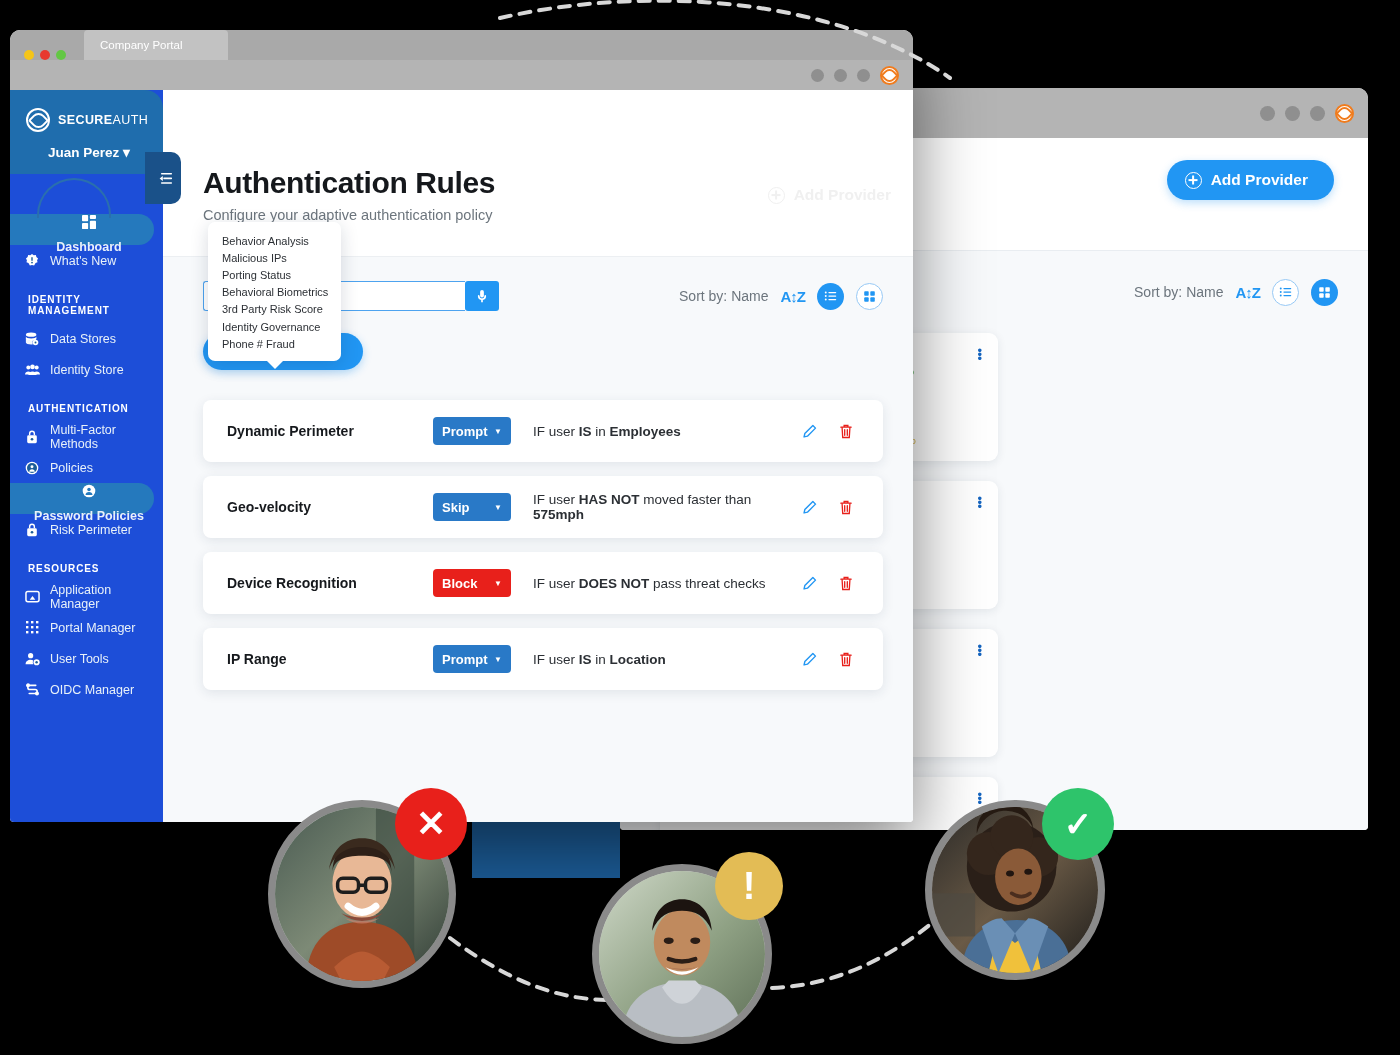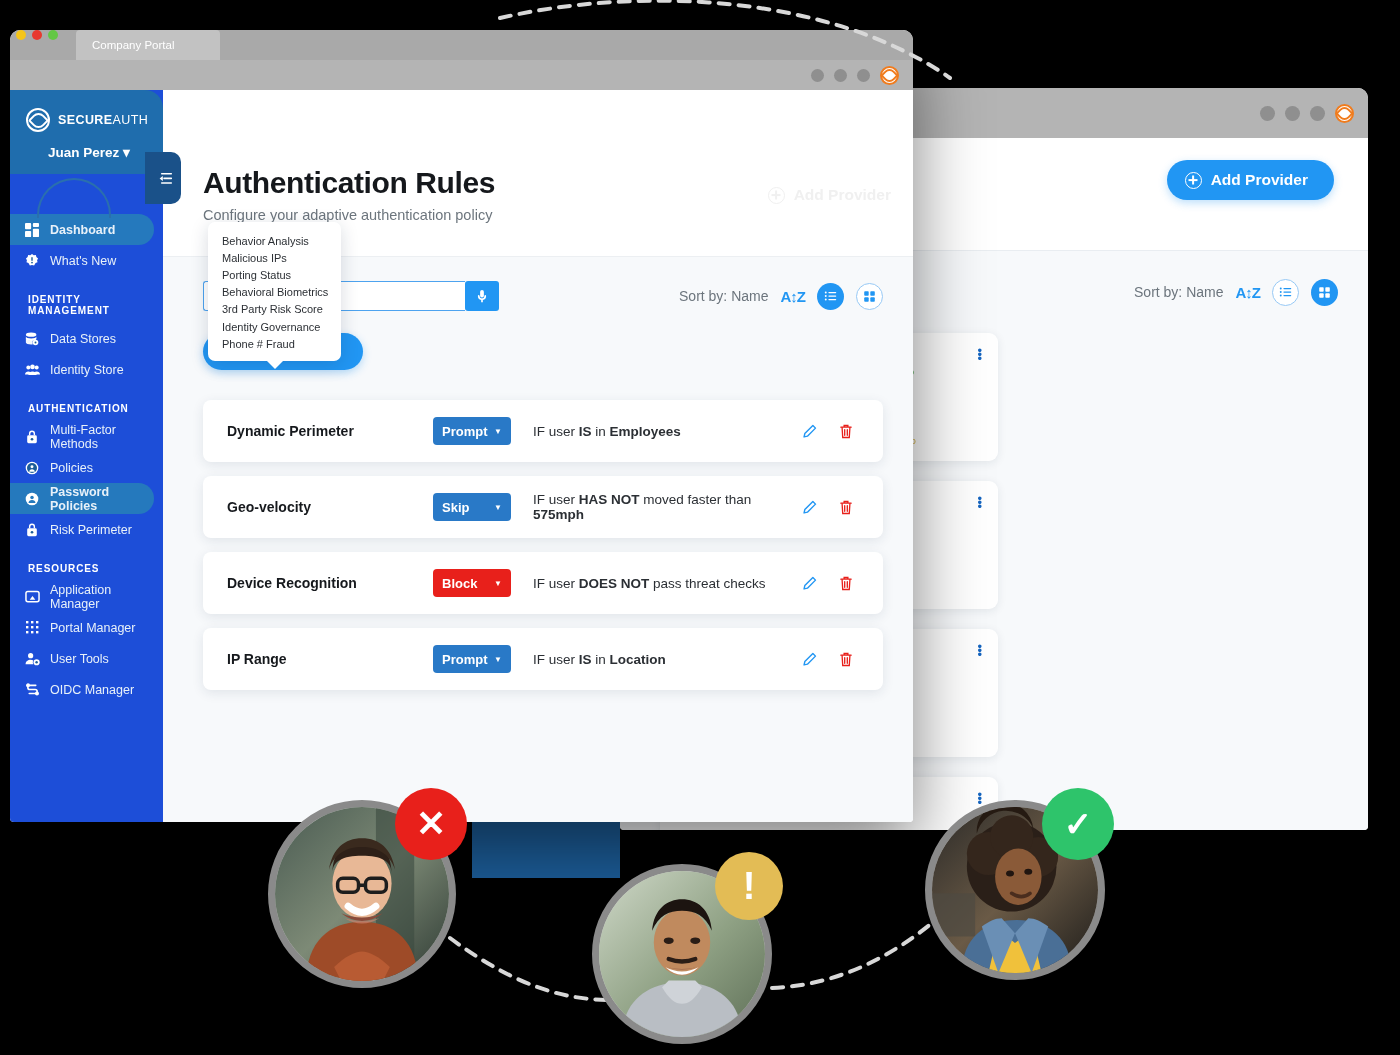--- a/index.html
+++ b/index.html
@@ -86,21 +86,21 @@
   .dot.g { background: #3cb44a; } .dot.y { background: #e8be4b; } .dot.r { background: #e23b32; }
   .lcap { font-size: 7.5px; color: #8b9198; margin-left: 5px; letter-spacing: .2px; white-space: nowrap; }
 
   
   .win-front {
     position: absolute; left: 10px; top: 30px; width: 903px; height: 792px;
     background: #fff; border-radius: 10px 10px 4px 4px;
     box-shadow: 0 26px 70px rgba(0,0,0,.5);
     overflow: hidden; z-index: 4;
   }
-  .front-tabbar { height: 30px; background: #a9a9a9; display: flex; align-items: flex-start; padding-left: 6px; }
+  .front-tabbar { height: 30px; background: #a9a9a9; display: flex; align-items: flex-end; padding-left: 14px; }
   .tl { width: 10px; height: 10px; border-radius: 50%; margin-right: 6px; }
   .tl.y { background: #f5c518; } .tl.r { background: #e8392f; } .tl.g { background: #63c744; }
   .tab-item {
     margin-left: 12px; height: 30px; background: #c2c2c2; color: #fff;
     font-size: 11.5px; display: flex; align-items: center; padding: 0 46px 0 16px;
     border-radius: 4px 4px 0 0;
   }
   .front-chrome2 {
     height: 30px; background: #b4b4b4; display: flex; align-items: center;
     justify-content: flex-end; padding-right: 14px; gap: 10px;
@@ -136,21 +136,21 @@
   }
   .sb-arc {
     position: absolute; left: 27px; top: 88px; width: 74px; height: 40px;
     border: 2px solid #2a6fae; border-bottom: none; border-radius: 40px 40px 0 0;
   }
   .sb-nav { padding-top: 40px; }
   .sb-item {
     display: flex; align-items: center; gap: 10px; height: 31px;
     padding-left: 14px; font-size: 12.5px; cursor: pointer; color: #e8f1f9;
   }
-  .sb-item.active { background: #2579bd; border-radius: 0 16px 16px 0; margin-right: 9px; font-weight: bold; }
+  .sb-item.active { background: #2579bd; border-radius: 0 16px 16px 0; margin-right: 9px; font-weight: bold; flex-direction: column; }
   .sb-item .ic { width: 16px; height: 16px; flex: none; display: flex; align-items: center; justify-content: center; }
   .sb-group { font-size: 10px; font-weight: bold; letter-spacing: .9px; padding: 18px 0 7px 18px; color: #fff; }
 
   
   .front-main { flex: 1; background: #fff; position: relative; overflow: hidden; }
   .ghost-provider {
     position: absolute; right: 22px; top: 96px; display: flex; align-items: center; gap: 9px;
     color: #f0f0f0; font-size: 15.5px; font-weight: bold;
   }
   .ghost-provider .plus-circ { border-color: #f0f0f0; }

